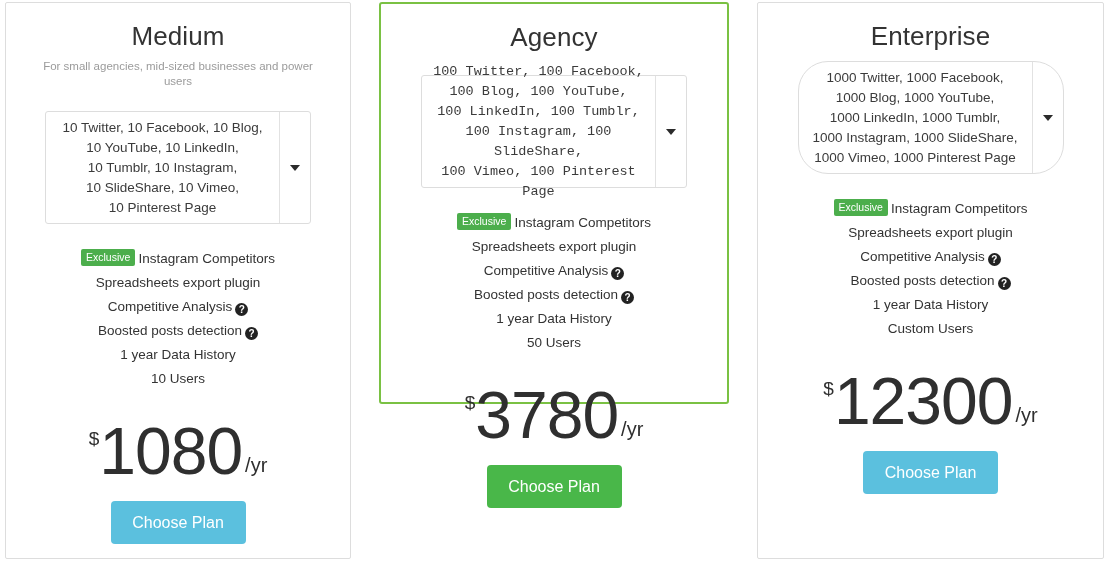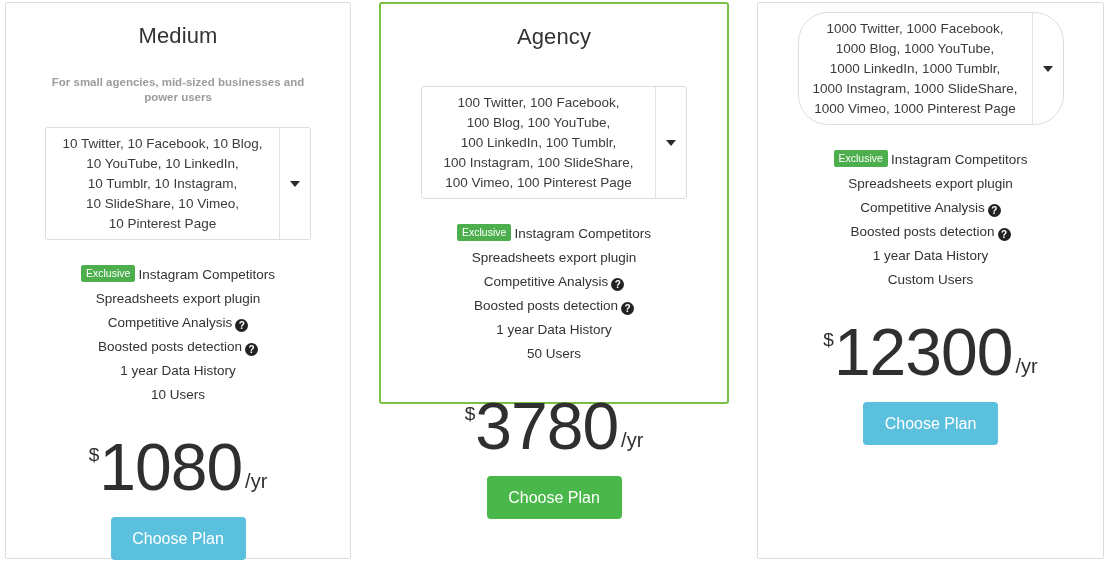--- a/index.html
+++ b/index.html
@@ -37,49 +37,49 @@
     border-radius: 3px;
   }
 
   .plan-card-0 { left: 5px;   width: 346px; height: 557px; }
   .plan-card-1 { left: 379px; width: 350px; height: 402px; }
   .plan-card-2 { left: 757px; width: 347px; height: 557px; }
 
   .plan-title {
     margin: 0;
     padding-top: 17px;
-    font-size: 22px;
+    font-size: 26px;
     font-weight: 400;
     line-height: 32px;
     color: #333333;
     letter-spacing: 0.1px;
   }
 
   .plan-subtitle {
-    margin: 16px auto;
+    margin: 0 auto;
     padding-top: 7px;
     width: 80%;
     font-size: 11.5px;
     line-height: 15px;
     color: #9b9b9b;
-    font-weight: 700;
+    font-weight: 400;
   }
 
   .plan-select-wrap {
     margin: 0 auto;
     box-sizing: border-box;
     border: 1px solid #dddddd;
     border-radius: 3px;
     background: #ffffff;
     position: relative;
     display: flex;
     align-items: stretch;
   }
   .plan-card-0 .plan-select-wrap { margin-top: 22px; width: 266px; height: 113px; }
-  .plan-card-1 .plan-select-wrap { margin-top: 33px; width: 266px; height: 113px; }
+  .plan-card-1 .plan-select-wrap { margin-top: 22px; width: 266px; height: 113px; font-family: Liberation Mono, monospace; }
   .plan-card-2 .plan-select-wrap { margin-top: 9px;  width: 266px; height: 113px; border-radius: 30px; }
 
   .plan-select-text {
     flex: 1 1 auto;
     display: flex;
     align-items: center;
     justify-content: center;
     padding: 0 8px;
     font-size: 13.5px;
     line-height: 20px;
@@ -220,21 +220,21 @@
           <span class="caret-glyph"></span>
         </div>
       </div><ul class="features">
         <li class="feature-item"><span class="badge-exclusive" style="background: rgb(76, 174, 76);">Exclusive</span><span>Instagram Competitors</span></li>
         <li class="feature-item"><span>Spreadsheets export plugin</span></li>
         <li class="feature-item"><span>Competitive Analysis</span><span class="help-icon">?</span></li>
         <li class="feature-item"><span>Boosted posts detection</span><span class="help-icon">?</span></li>
         <li class="feature-item"><span>1 year Data History</span></li>
         <li class="feature-item"><span>50 Users</span></li>
       </ul><div class="price-block"><span class="price-currency">$</span><span class="price-amount">3780</span><span class="price-period">/yr</span></div><button class="choose-plan-btn featured-btn" style="background: rgb(73, 183, 73);">Choose Plan</button></div>
-    <div class="plan-card plan-card-2"><div class="plan-select-wrap">
+    <div class="plan-card plan-card-2"><h2 class="plan-title">Enterprise</h2><div class="plan-select-wrap">
         <div class="plan-select-text">1000 Twitter, 1000 Facebook,
 1000 Blog, 1000 YouTube,
 1000 LinkedIn, 1000 Tumblr,
 1000 Instagram, 1000 SlideShare,
 1000 Vimeo, 1000 Pinterest Page</div>
         <div class="plan-select-caret">
           <span class="caret-glyph"></span>
         </div>
       </div><ul class="features">
         <li class="feature-item"><span class="badge-exclusive" style="background: rgb(76, 174, 76);">Exclusive</span><span>Instagram Competitors</span></li>

